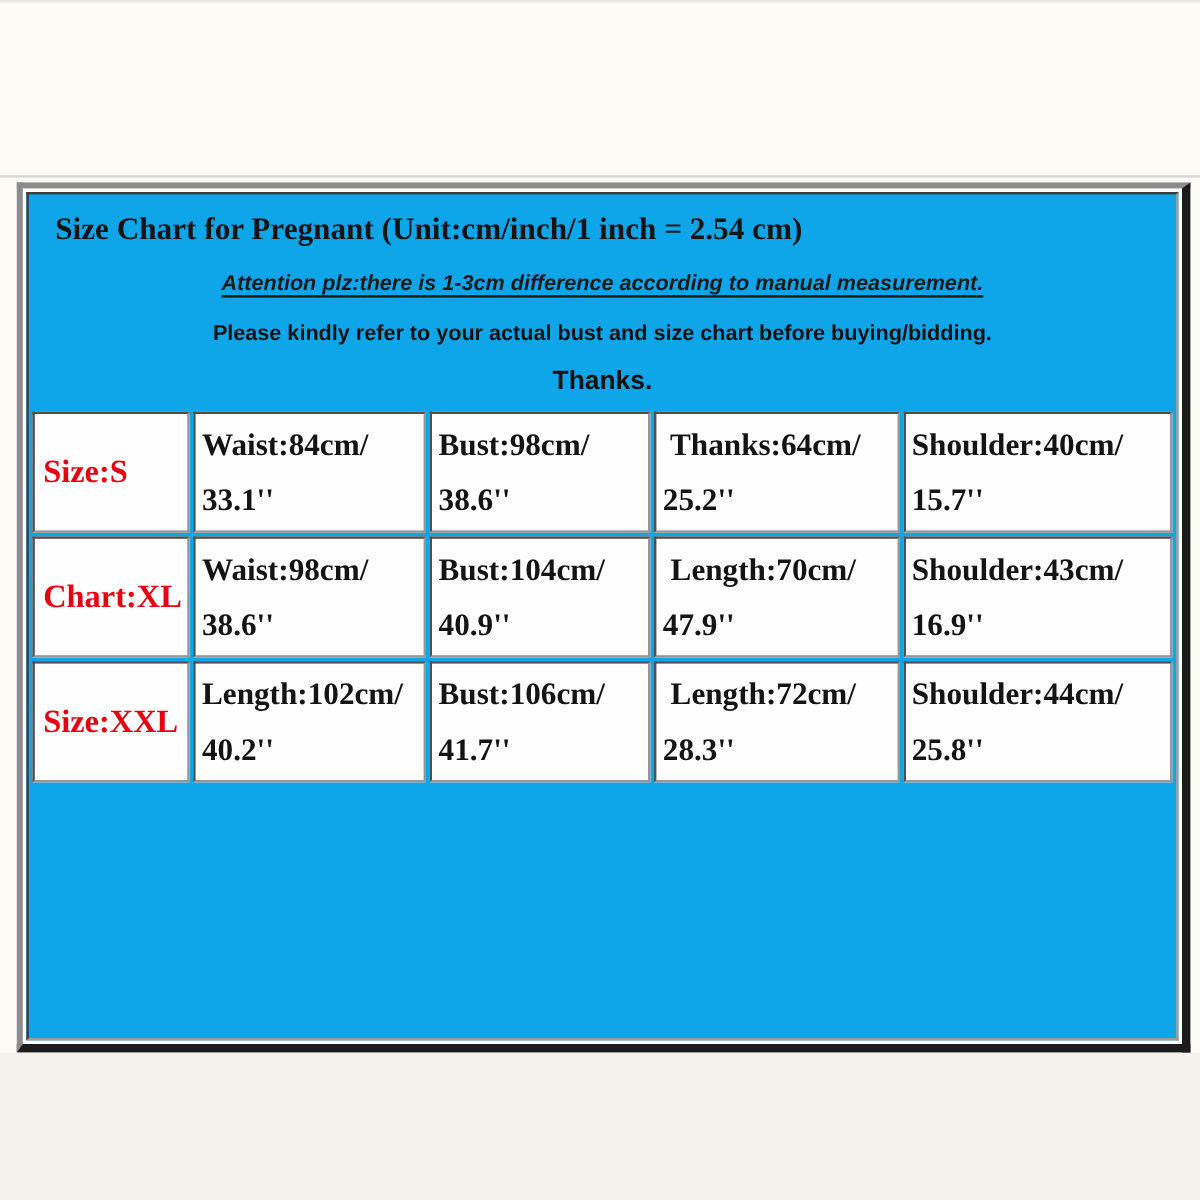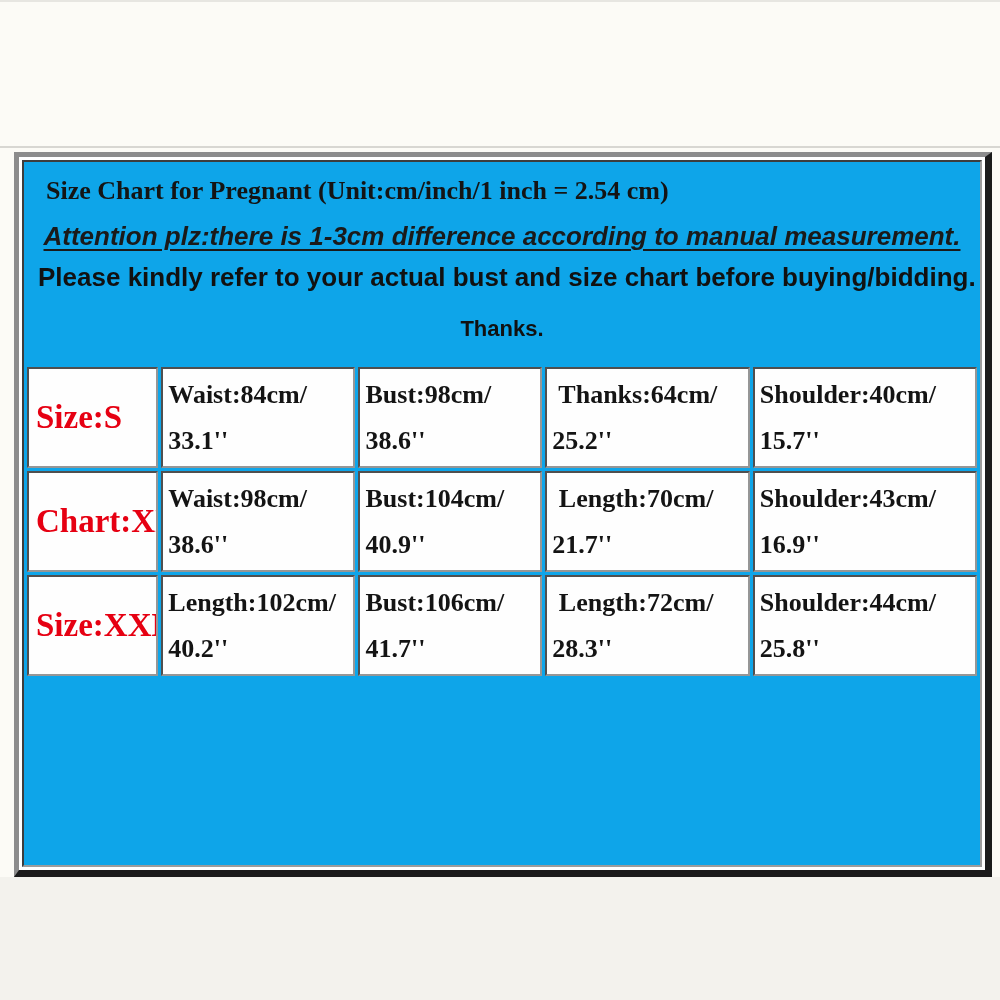--- a/index.html
+++ b/index.html
@@ -51,48 +51,48 @@
     font-size: 26px;
     line-height: 34px;
     color: #141414;
     margin: 0 0 12px 8px;
     white-space: nowrap;
   }
   .attention {
     font-family: "Liberation Sans", sans-serif;
     font-weight: bold;
     font-style: italic;
-    font-size: 26px;
+    font-size: 18px;
     line-height: 32px;
     color: #1a1a1a;
     text-align: center;
     text-decoration: underline;
     text-decoration-thickness: 2px;
     text-underline-offset: 4px;
     margin: 0 0 8px 0;
     white-space: nowrap;
   }
   .note {
     font-family: "Liberation Sans", sans-serif;
     font-weight: bold;
-    font-size: 26px;
+    font-size: 18px;
     line-height: 34px;
     color: #111111;
     text-align: center;
     margin: 0;
     white-space: nowrap;
   }
   .thanks {
     font-family: "Liberation Sans", sans-serif;
     font-weight: bold;
     font-size: 22px;
     line-height: 38px;
     color: #111111;
     text-align: center;
-    margin: 16px;
+    margin: 4px;
   }
   
   table.size-table {
     width: 100%;
     table-layout: fixed;
     border-collapse: separate;
     border-spacing: 3px;
     margin-top: 0px;
   }
   td {
@@ -102,21 +102,21 @@
     border-color: #4f4f4f #969696 #969696 #4f4f4f;
     background: #fefefe;
     font-family: "Liberation Serif", serif;
     font-weight: bold;
     color: #141414;
     vertical-align: middle;
     padding: 0 4px 0 5px;
     overflow: hidden;
   }
   td.size-cell {
-    font-size: 33px;
+    font-size: 27px;
     padding-left: 7px;
     white-space: nowrap;
   }
   tr:nth-child(5) td.size-cell {
     vertical-align: top;
     padding-top: 12px;
     font-style: italic;
   }
   td.m-cell .ln {
     font-size: 26px;
@@ -175,21 +175,21 @@
           <td class="m-cell">
             <div class="ln">Waist:98cm/</div>
             <div class="ln">38.6''</div>
           </td>
           <td class="m-cell">
             <div class="ln">Bust:104cm/</div>
             <div class="ln">40.9''</div>
           </td>
           <td class="m-cell">
             <div class="ln"> Length:70cm/</div>
-            <div class="ln">21.7''</div>
+            <div class="ln">47.9''</div>
           </td>
           <td class="m-cell">
             <div class="ln">Shoulder:43cm/</div>
             <div class="ln">16.9''</div>
           </td>
         </tr>
         <tr>
           <td class="size-cell" style="color:#e60012">Size:XXL</td>
           <td class="m-cell">
             <div class="ln">Length:102cm/</div>

